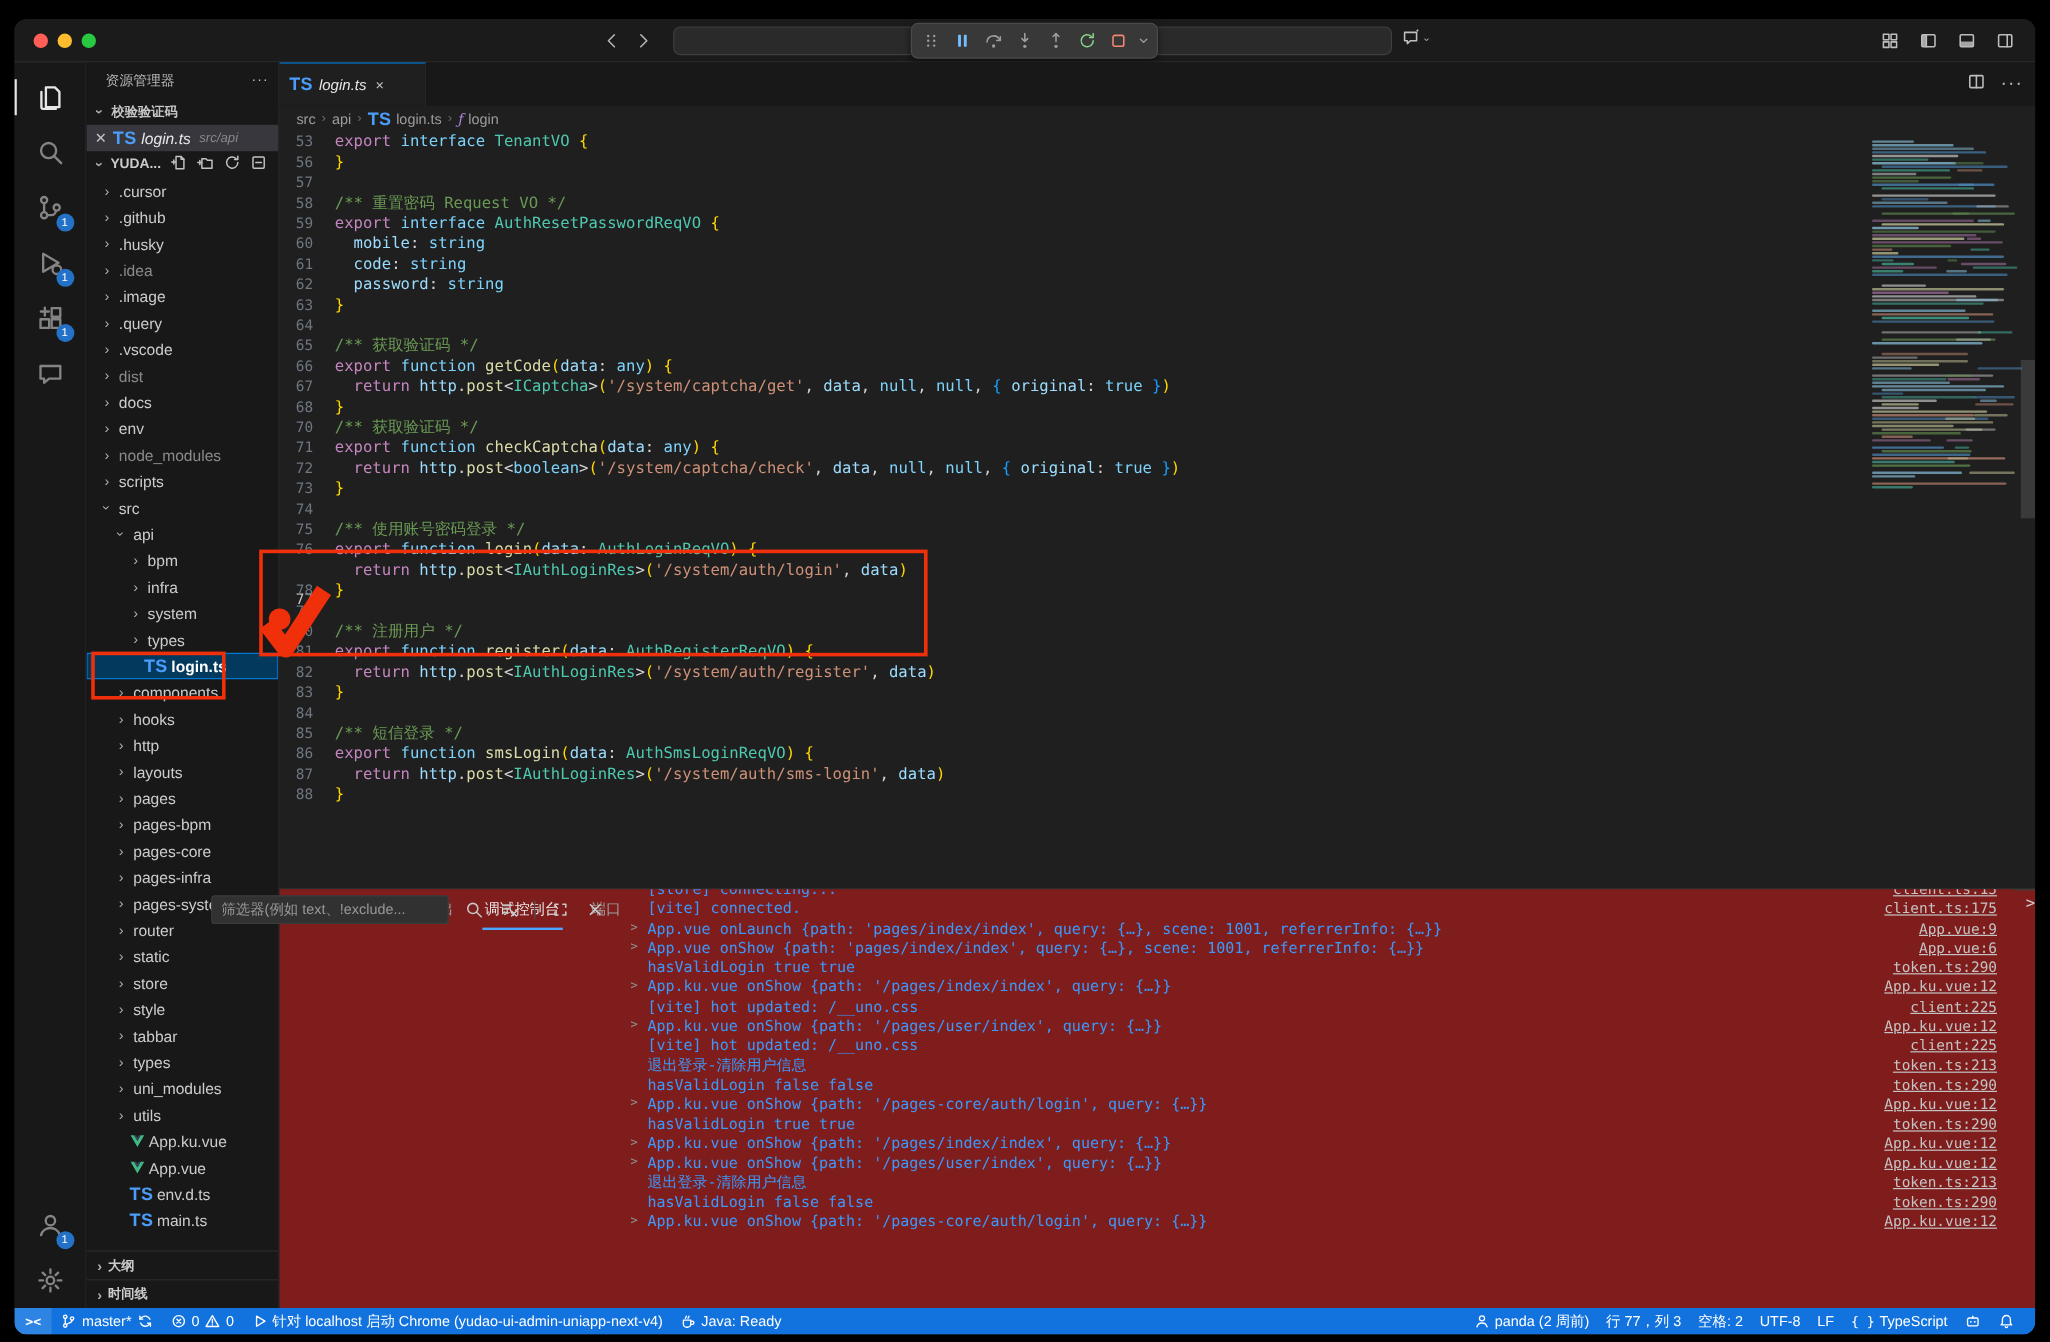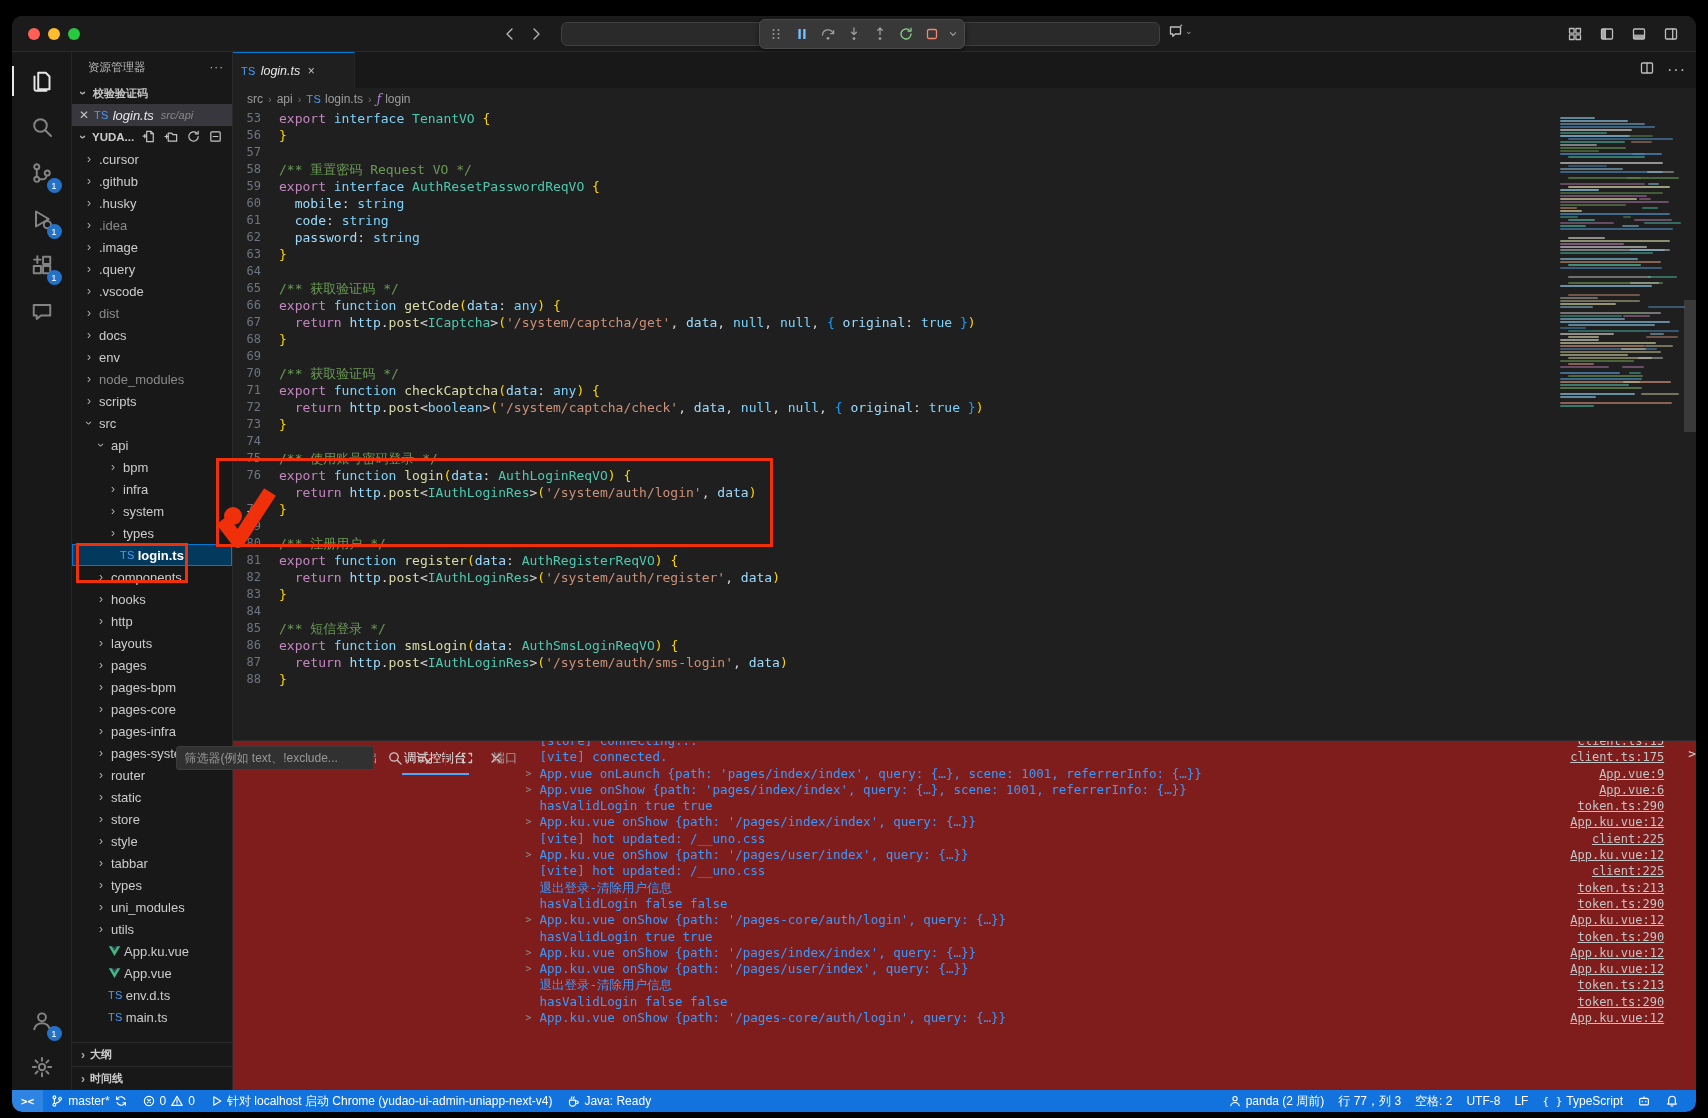--- a/index.html
+++ b/index.html
@@ -36,21 +36,21 @@
   #sidebar{width:161px;background:#181818;border-right:1px solid #2b2b2b;flex:none;display:flex;flex-direction:column;color:#cccccc;font-size:13px;overflow:hidden;position:relative;}
   #sb-title{height:30px;display:flex;align-items:center;padding:0 8px 0 16px;font-size:11.5px;color:#b8b8b8;flex:none;}
   #sb-title .grow{flex:1}
   .sb-sec{height:22px;display:flex;align-items:center;gap:3px;font-weight:bold;font-size:11px;color:#c5c5c5;padding-left:4px;flex:none;}
   .chev{display:inline-block;width:14px;text-align:center;color:#b0b0b0;font-size:12px;flex:none;}
   .chev.open{transform:rotate(90deg);}
   #oe-item{height:22px;display:flex;align-items:center;background:#37373d;padding-left:6px;gap:4px;flex:none;}
   #oe-item .lbl{font-style:italic;color:#e8e8e8;}
   #oe-item .detail{font-style:italic;color:#8a8a8a;font-size:11px;margin-left:3px;}
   .x-icon{color:#c3c3c3;font-size:12px;width:12px;text-align:center;}
-  .ts-badge{color:#4a9df8;font-size:11px;font-weight:normal;letter-spacing:.3px;flex:none;}
+  .ts-badge{color:#4a9df8;font-size:15px;font-weight:bold;letter-spacing:.3px;flex:none;}
   #proj-head{height:22px;display:flex;align-items:center;font-weight:bold;font-size:11.5px;padding-left:4px;gap:2px;flex:none;}
   #proj-head .acts{margin-left:6px;display:flex;gap:7px;color:#c3c3c3;}
   #proj-head .acts svg{width:15px;height:15px;}
   #tree{flex:1;overflow:hidden;}
   .trow{height:22px;display:flex;align-items:center;gap:3px;white-space:nowrap;}
   .trow.dim .lbl{color:#8a8a8a;}
   .trow.sel{background:#04395e;outline:1px solid #0078d4;outline-offset:-1px;color:#fff;}
   .vue-icon{width:13px;height:12px;flex:none;}
   .sb-bottom{border-top:1px solid #2b2b2b;height:24px;display:flex;align-items:center;font-weight:bold;font-size:11px;padding-left:4px;flex:none;}
   
@@ -604,24 +604,20 @@
               <span class="ln">66</span>
               <span class="lc"><span class="tk-kw">export </span><span class="tk-kw2">function </span><span class="tk-fn">getCode</span><span class="tk-b1">(</span><span class="tk-vr">data</span><span class="tk-pu">: </span><span class="tk-kw2">any</span><span class="tk-b1">)</span><span class="tk-pln"> </span><span class="tk-b1">{</span></span>
             </div>
             <div class="code-line">
               <span class="ln">67</span>
               <span class="lc"><span class="tk-pln">  </span><span class="tk-kw">return </span><span class="tk-vr">http</span><span class="tk-pu">.</span><span class="tk-fn">post</span><span class="tk-pu">&lt;</span><span class="tk-typ">ICaptcha</span><span class="tk-pu">&gt;</span><span class="tk-b1">(</span><span class="tk-str">'/system/captcha/get'</span><span class="tk-pu">, </span><span class="tk-vr">data</span><span class="tk-pu">, </span><span class="tk-kw2">null</span><span class="tk-pu">, </span><span class="tk-kw2">null</span><span class="tk-pu">, </span><span class="tk-b2">{</span><span class="tk-pln"> </span><span class="tk-vr">original</span><span class="tk-pu">: </span><span class="tk-kw2">true</span><span class="tk-pln"> </span><span class="tk-b2">}</span><span class="tk-b1">)</span></span>
             </div>
             <div class="code-line">
               <span class="ln">68</span>
               <span class="lc"><span class="tk-b1">}</span></span>
-            </div>
-            <div class="code-line">
-              <span class="ln">69</span>
-              <span class="lc"></span>
             </div>
             <div class="code-line">
               <span class="ln">70</span>
               <span class="lc"><span class="tk-cmt">/** 获取验证码 */</span></span>
             </div>
             <div class="code-line">
               <span class="ln">71</span>
               <span class="lc"><span class="tk-kw">export </span><span class="tk-kw2">function </span><span class="tk-fn">checkCaptcha</span><span class="tk-b1">(</span><span class="tk-vr">data</span><span class="tk-pu">: </span><span class="tk-kw2">any</span><span class="tk-b1">)</span><span class="tk-pln"> </span><span class="tk-b1">{</span></span>
             </div>
             <div class="code-line">

